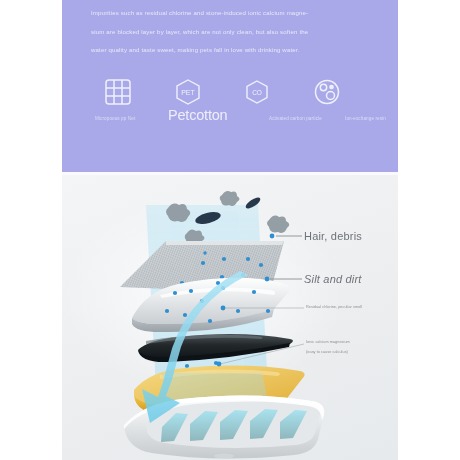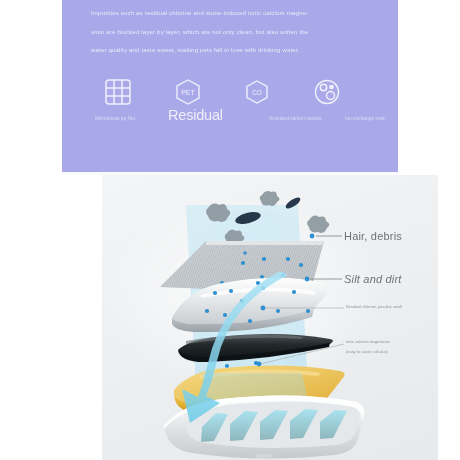--- a/index.html
+++ b/index.html
@@ -36,21 +36,21 @@
   #lbl-pet{left:84px;top:-5px;color:#eeeefb;font-size:14.5px;letter-spacing:-.2px;}
   #lbl-carbon{left:185px;top:4px;}
   #lbl-resin{left:261px;top:4px;}
 
   
   #gap-line{position:absolute;left:0;top:172px;width:336px;height:3px;
       background:#fafafc;}
 
   
   #diagram-panel{position:absolute;left:0;top:175px;width:336px;height:285px;
-      background:#eef0f1;overflow:hidden;margin-left:40px;}
+      background:#eef0f1;overflow:hidden;}
   
   #diagram-panel:before{content:"";position:absolute;inset:0;
       background:
         radial-gradient(ellipse 60% 50% at 42% 42%,rgba(255,255,255,.85),rgba(255,255,255,0) 70%),
         linear-gradient(160deg,#f4f5f6 0%,#eceef0 55%,#e7eaec 100%);}
 
   #scene{position:absolute;inset:0;}
   #scene svg{position:absolute;left:0;top:0;width:336px;height:285px;}
 
   
@@ -109,21 +109,21 @@
             <circle cx="14.5" cy="13.5" r="3.2"></circle>
             <circle cx="21.5" cy="21.5" r="4"></circle>
             <circle cx="22.5" cy="13" r="1.6" fill="#f0f0fc"></circle>
           </svg>
         </div>
 
       </div>
 
       <div id="label-row">
         <span class="lbl" id="lbl-mesh">Micropoous pp Net</span>
-        <span class="lbl" id="lbl-pet">Residual</span>
+        <span class="lbl" id="lbl-pet">Petcotton</span>
         <span class="lbl" id="lbl-carbon">Activated carbon particle</span>
         <span class="lbl" id="lbl-resin">Ion-exchange resin</span>
       </div>
 
     </div>
 
     <div id="gap-line"></div>
 
     <div id="diagram-panel">
       <div id="scene">

